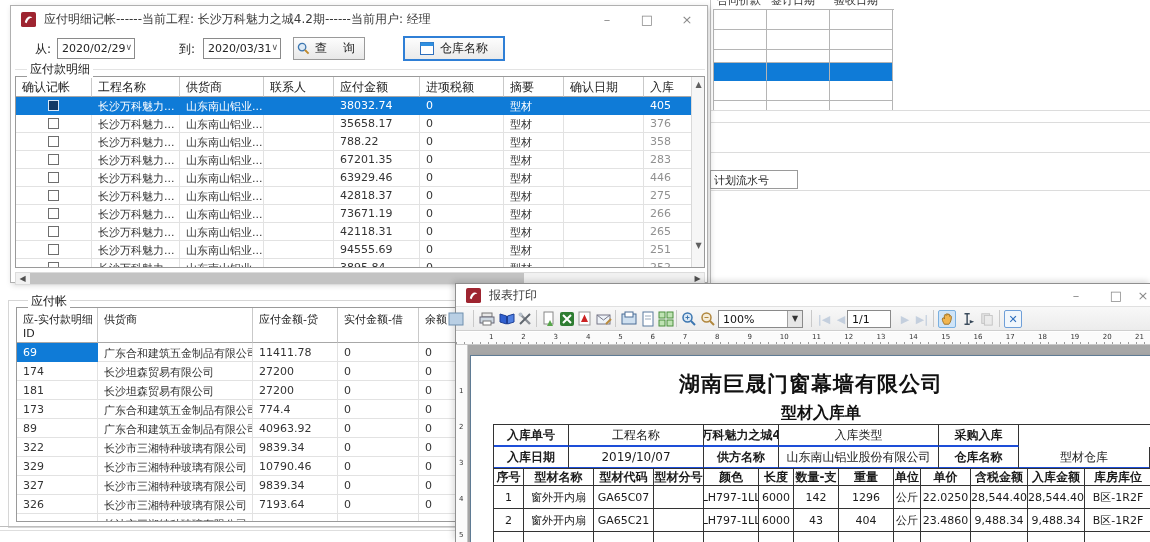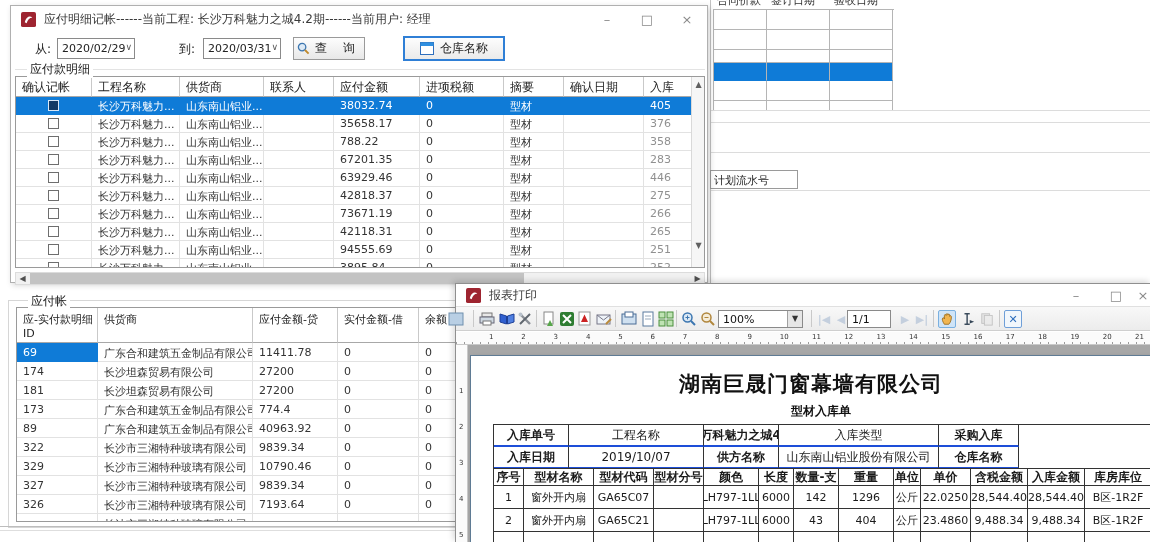--- a/index.html
+++ b/index.html
@@ -80,21 +80,21 @@
   .xbox { border:1px solid #6f9fd8; border-radius:2px; color:#2f6fbd; font-weight:bold; font-size:11px; background:#f2f7fc; }
 
   .hruler { position:absolute; left:0; top:48px; width:100%; height:13px; background:#fbfbfb; border-bottom:1px solid #c9c9c9;
             background-image:repeating-linear-gradient(to right, #9a9a9a 0 1px, transparent 1px 8px); background-size:100% 3px; background-position:0 10px; background-repeat:no-repeat; }
   .hruler span { position:absolute; top:1px; font-size:7px; color:#333; }
   .preview { position:absolute; left:0; top:61px; width:100%; height:197px; background:#a7a7a7; overflow:hidden; }
   .vruler { position:absolute; left:0; top:0; width:12px; height:100%; background:#fbfbfb; border-right:1px solid #c9c9c9; }
   .vruler span { position:absolute; left:3px; font-size:7px; color:#333; }
   .page { position:absolute; left:14px; top:10px; width:700px; height:300px; background:#fff; border:1px solid #5f7varpx; border:1px solid #5f7b94; box-shadow:3px 3px 5px rgba(0,0,0,.35); }
   .rcompany { position:absolute; left:0; top:14px; width:680px; text-align:center; font-size:21px; font-weight:bold; color:#111; letter-spacing:1px; }
-  .rdoctitle { position:absolute; left:0; top:47px; width:680px; text-align:center; font-size:12px; font-weight:bold; color:#111;padding-left:20px; }
+  .rdoctitle { position:absolute; left:0; top:47px; width:680px; text-align:center; font-size:16px; font-weight:bold; color:#111;padding-left:20px; }
   .rinfo { position:absolute; left:22px; top:68px; width:660px; border-top:1.5px solid #333; border-left:1.5px solid #333; }
   .rinfo .irow { display:grid; grid-template-columns:75px 135px 75px 160px 80px 131px; }
   .rinfo .irow div { height:22px; border-right:1px solid #333; border-bottom:2px solid #1d4ed8; font-size:12px; display:flex; align-items:center; justify-content:center; white-space:nowrap; overflow:hidden; }
   .rinfo .irow div:nth-child(odd) { font-weight:bold; }
   .rdetail { position:absolute; left:22px; top:112px; width:660px; border-left:1.5px solid #333; overflow:hidden; }
   .dhead, .drow { display:grid; grid-template-columns:30px 70px 60px 50px 55px 35px 45px 55px 27px 50px 57px 57px 67px; }
   .dhead div { height:18px; border-right:1px solid #333; border-bottom:1px solid #333; border-top:1px solid #333; font-size:12px; font-weight:bold; display:flex; align-items:center; justify-content:center; white-space:nowrap; overflow:hidden; }
   .drow div { height:23px; border-right:1px solid #333; border-bottom:1px solid #333; font-size:11px; display:flex; align-items:center; justify-content:center; white-space:nowrap; overflow:hidden; }
   .drow.empty div { height:20px; border-bottom:none; }
 </style>
@@ -642,20 +642,21 @@
               <div>入库类型</div>
               <div>采购入库</div>
             </div>
 
             <div class="irow">
               <div>入库日期</div>
               <div>2019/10/07</div>
               <div>供方名称</div>
               <div>山东南山铝业股份有限公司</div>
               <div>仓库名称</div>
+              <div>型材仓库</div>
             </div>
           </div>
 
         <div class="rdetail">
           <div class="dhead">
             <div>序号</div>
             <div>型材名称</div>
             <div>型材代码</div>
             <div>型材分号</div>
             <div>颜色</div>

